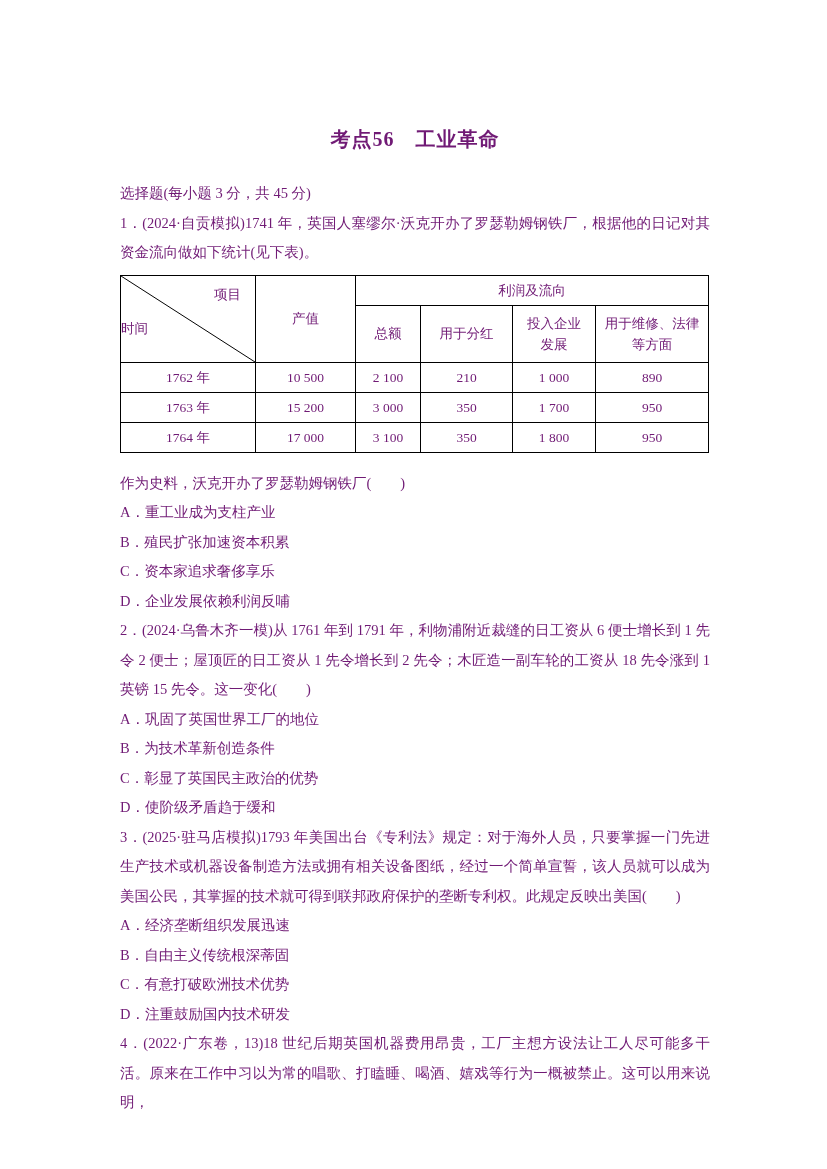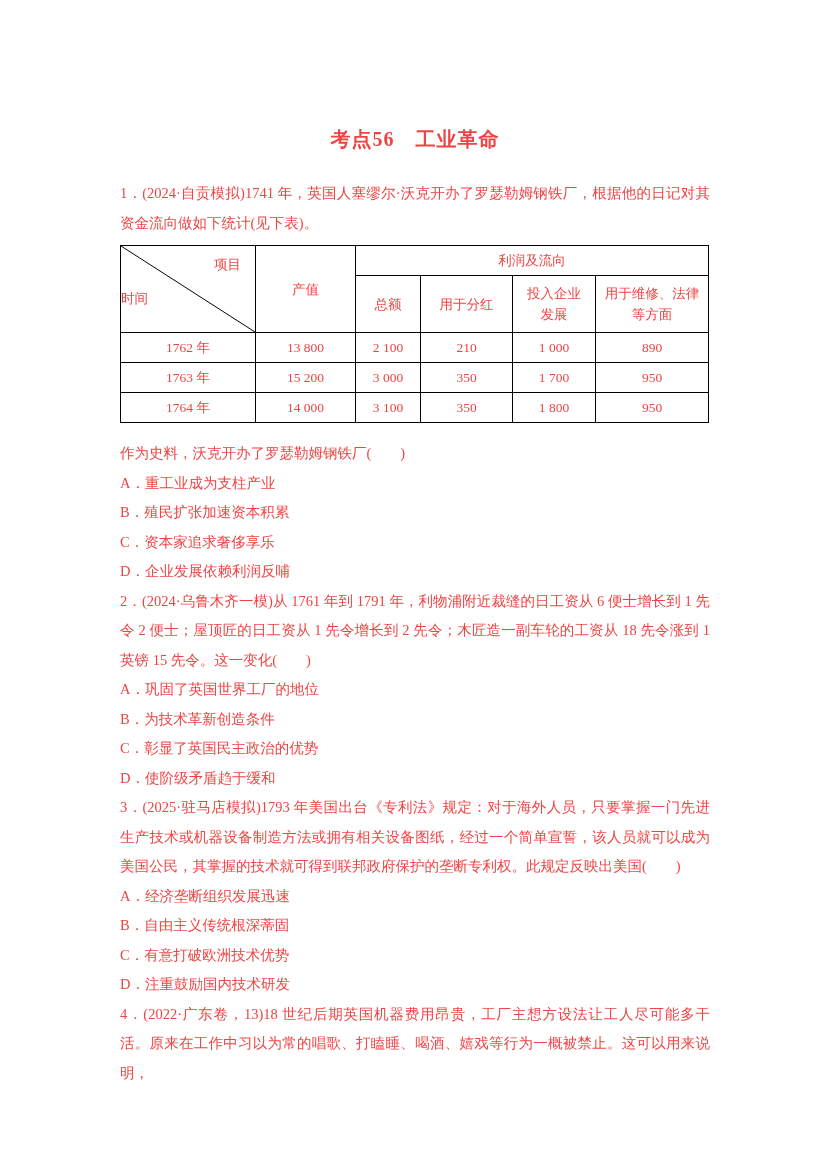--- a/index.html
+++ b/index.html
@@ -1,21 +1,21 @@
 <!DOCTYPE html>
 <html><head>
 <meta charset="utf-8">
 <style>
   * { box-sizing: border-box; }
   html, body { margin: 0; padding: 0; background: #ffffff; }
   .page {
     width: 827px;
     height: 1169px;
     background: #ffffff;
-    color: #ef4444;
+    color: #701a75;
     font-family: "Liberation Serif", "DejaVu Serif", serif;
     overflow: hidden;
     position: relative;
   }
   .content {
     padding: 126px 117px 0 120px;
     width: 827px;
   }
   .title {
     font-size: 20px;
@@ -70,20 +70,21 @@
   }
 </style>
 </head>
 <body>
 
 <div class="page">
   <div class="content">
 
     <h1 class="title">考点56　工业革命</h1>
 
+    <p class="line">选择题(每小题 3 分，共 45 分)</p>
 
     <p class="line">1．(2024·自贡模拟)1741 年，英国人塞缪尔·沃克开办了罗瑟勒姆钢铁厂，根据他的日记对其资金流向做如下统计(见下表)。</p>
 
     <table class="data-table">
       <colgroup>
         <col style="width:135px">
         <col style="width:100px">
         <col style="width:65px">
         <col style="width:92px">
         <col style="width:83px">
@@ -104,37 +105,37 @@
         <tr class="hr2">
           <td>总额</td>
           <td>用于分红</td>
           <td class="pre-line">投入企业
 发展</td>
           <td class="pre-line">用于维修、法律
 等方面</td>
         </tr>
         <tr class="dr">
           <td>1762 年</td>
-          <td>13 800</td>
+          <td>10 500</td>
           <td>2 100</td>
           <td>210</td>
           <td>1 000</td>
           <td>890</td>
         </tr>
         <tr class="dr">
           <td>1763 年</td>
           <td>15 200</td>
           <td>3 000</td>
           <td>350</td>
           <td>1 700</td>
           <td>950</td>
         </tr>
         <tr class="dr">
           <td>1764 年</td>
-          <td>14 000</td>
+          <td>17 000</td>
           <td>3 100</td>
           <td>350</td>
           <td>1 800</td>
           <td>950</td>
         </tr>
       </tbody>
     </table>
 
     <p class="line">作为史料，沃克开办了罗瑟勒姆钢铁厂(　　)</p>
     <p class="line">A．重工业成为支柱产业</p>

